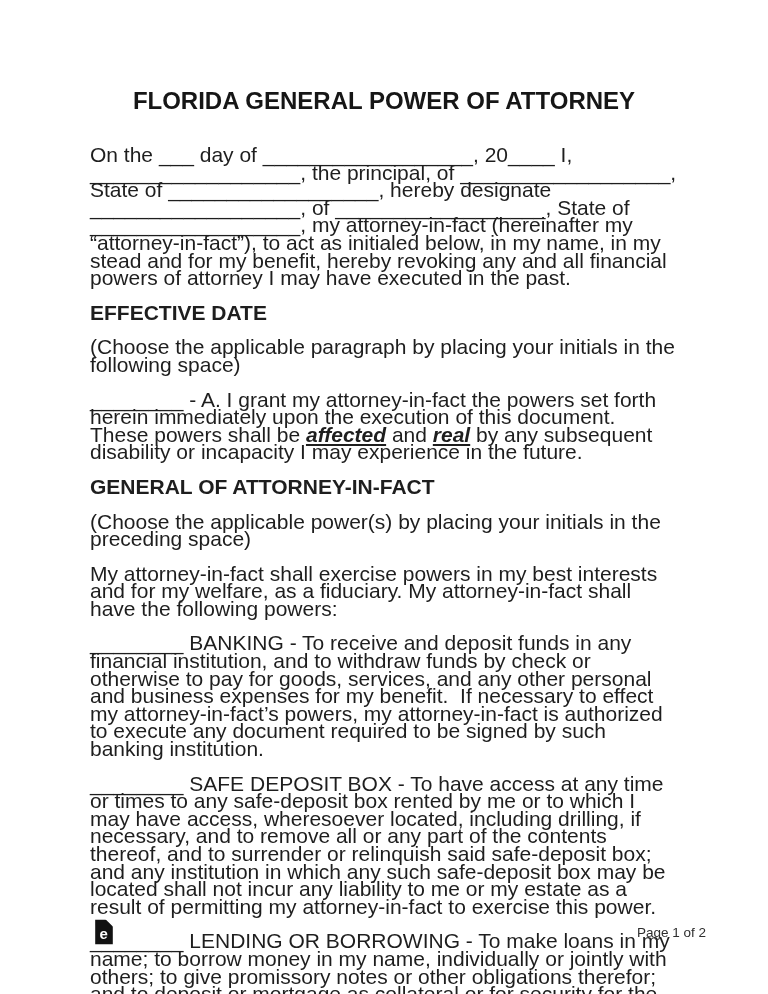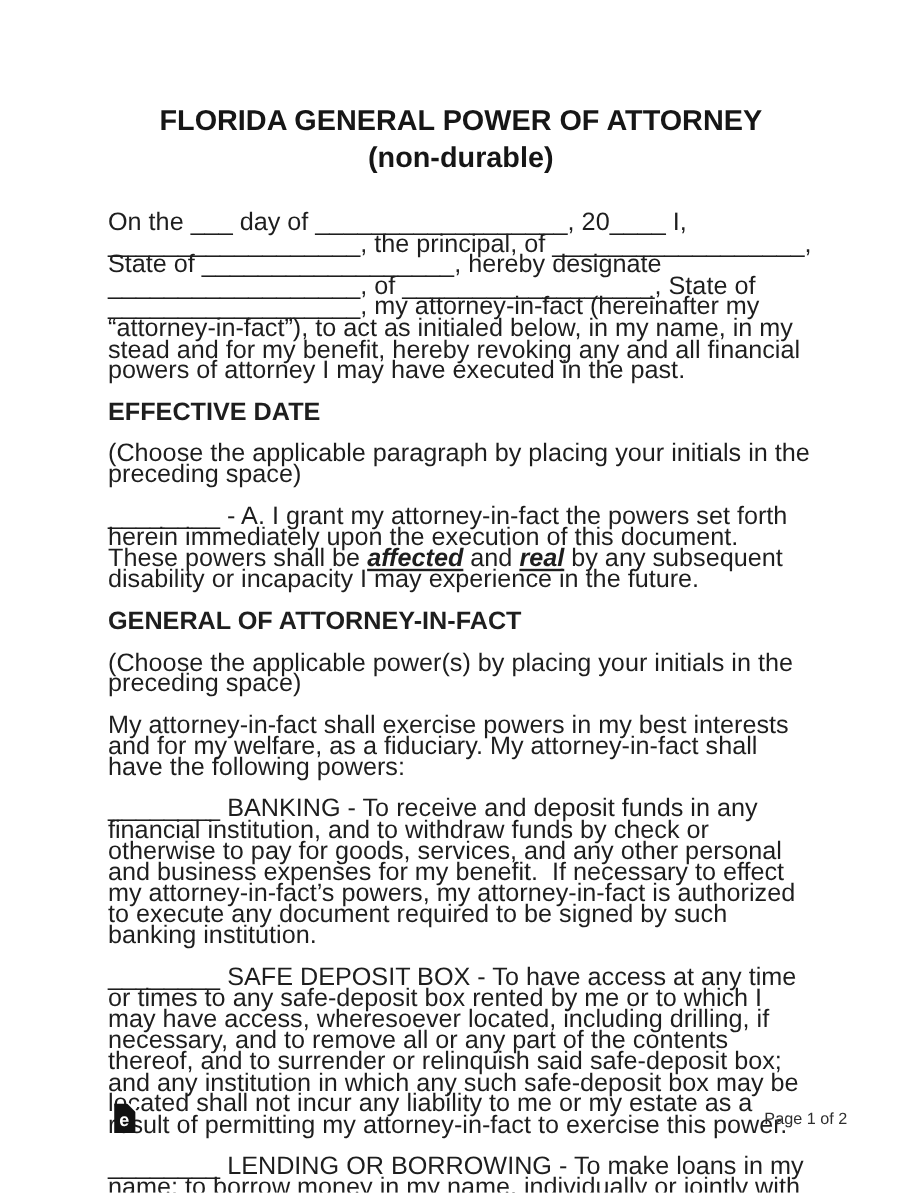--- a/index.html
+++ b/index.html
@@ -57,28 +57,27 @@
   }
 </style>
 </head>
 <body>
 
 <div class="page">
   <div class="content">
 
     <h1 class="doc-title">
       <span>FLORIDA GENERAL POWER OF ATTORNEY</span>
-      <span>(non-durable)</span>
     </h1>
 
     <p class="para"><span class="seg">On the ___ day of __________________, 20____ I, __________________, the principal, of __________________, State of __________________, hereby designate __________________, of __________________, State of __________________, my attorney-in-fact (hereinafter my “attorney-in-fact”), to act as initialed below, in my name, in my stead and for my benefit, hereby revoking any and all financial powers of attorney I may have executed in the past.</span></p>
 
     <p class="heading">EFFECTIVE DATE</p>
 
-    <p class="para">(Choose the applicable paragraph by placing your initials in the preceding space)</p>
+    <p class="para">(Choose the applicable paragraph by placing your initials in the following space)</p>
 
     <p class="para"><span class="seg">________ - A. I grant my attorney-in-fact the powers set forth herein immediately upon the execution of this document. These powers shall be </span><span class="seg-boldul">affected</span><span class="seg"> and </span><span class="seg-boldul">real</span><span class="seg"> by any subsequent disability or incapacity I may experience in the future.</span></p>
 
     <p class="heading">GENERAL OF ATTORNEY-IN-FACT</p>
 
     <p class="para">(Choose the applicable power(s) by placing your initials in the preceding space)</p>
 
     <p class="para">My attorney-in-fact shall exercise powers in my best interests and for my welfare, as a fiduciary. My attorney-in-fact shall have the following powers:</p>
 
     <p class="para"><span class="seg">________ </span><span class="seg-bold">BANKING</span><span class="seg"> - To receive and deposit funds in any financial institution, and to withdraw funds by check or otherwise to pay for goods, services, and any other personal and business expenses for my benefit.  If necessary to effect my attorney-in-fact’s powers, my attorney-in-fact is authorized to execute any document required to be signed by such banking institution.</span></p>

